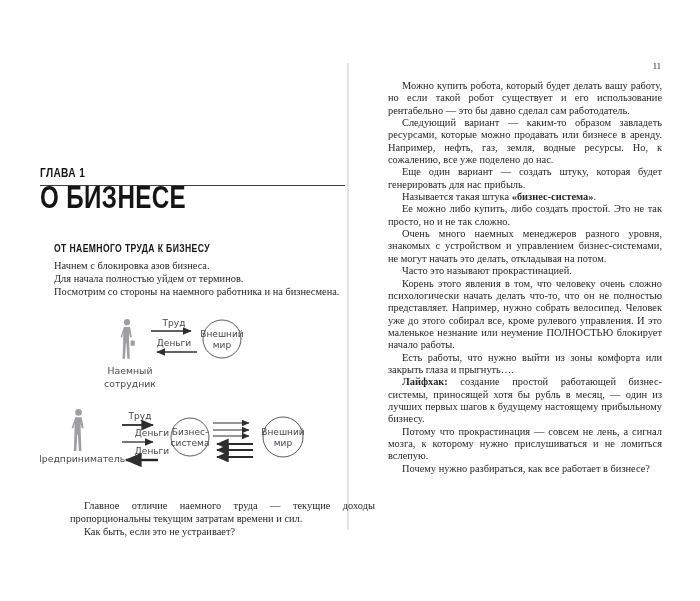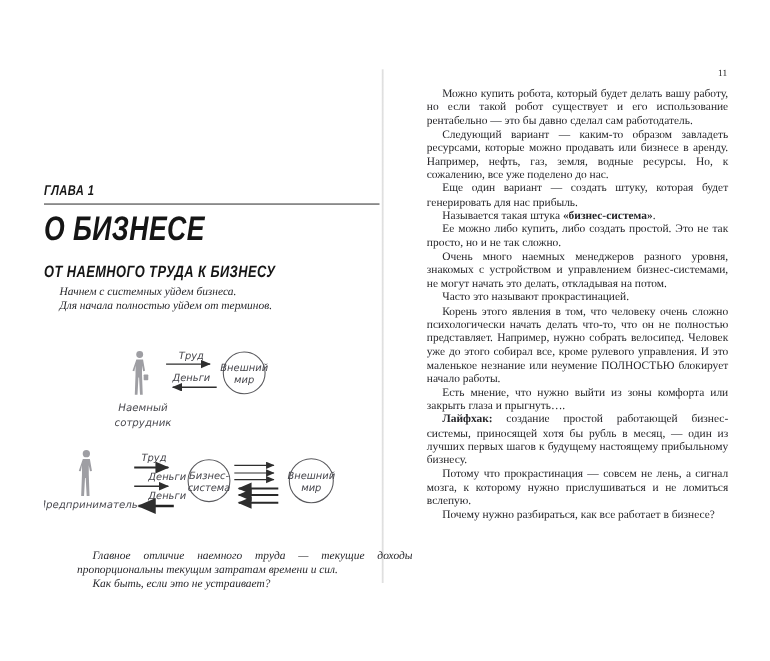--- a/index.html
+++ b/index.html
@@ -5,32 +5,32 @@
   html,body { margin:0; padding:0; }
   body {
     width:700px; height:601px; background:#ffffff; position:relative;
     font-family:"Liberation Serif", serif; overflow:hidden;
   }
   .spine {
     position:absolute; left:347px; top:63px; width:2px; height:467px;
     background:linear-gradient(to right,#e9e9e9,#dcdcdc,#f3f3f3);
   }
   .page { position:absolute; top:0; height:573px; }
-  .page-left  { left:40px;  width:305px;font-style:italic; }
+  .page-left  { left:40px;  width:305px; }
   .page-right { left:388px; width:274px; }
 
   .cond {
     display:inline-block; transform:scaleX(0.78); transform-origin:0 60%;
     font-family:"Liberation Sans", sans-serif; font-weight:bold;
     color:#151515; white-space:nowrap; letter-spacing:0.5px;
   }
   .chapter  { position:absolute; top:165px; left:0; font-size:13px; }
   .rule     { position:absolute; top:185px; left:0; width:305px; height:0; border-top:1.4px solid #3d3d3d; }
-  .title    { position:absolute; top:192px; left:0; font-size:31px; margin:0; line-height:32px; }
-  .section  { position:absolute; top:240px; left:0; font-size:15px; margin:0; line-height:16px; }
+  .title    { position:absolute; top:182px; left:0; font-size:31px; margin:0; line-height:32px; }
+  .section  { position:absolute; top:240px; left:14px; font-size:11px; margin:0; line-height:16px; }
 
   .paras p { margin:0; text-indent:14px; text-align:justify; color:#26262a; }
   .intro   { position:absolute; top:259px; left:0; width:305px; }
   .intro p   { font-size:10.4px; line-height:13px; }
   .closing { position:absolute; top:499px; left:0; width:305px;margin-left:30px; }
   .closing p { font-size:10.4px; line-height:13px; }
   .bodytext { position:absolute; top:80px; left:0; width:274px; }
   .bodytext p { font-size:10.4px; line-height:12.35px; }
   .paras .b { font-weight:bold; }
 
@@ -64,22 +64,23 @@
     </div>
     <div class="rule"></div>
     <h1 class="title">
       <span class="cond">О БИЗНЕСЕ</span>
     </h1>
     <h2 class="section">
       <span class="cond">ОТ НАЕМНОГО ТРУДА К БИЗНЕСУ</span>
     </h2>
 
     <div class="paras intro">
-        <p><span>Начнем с системных уйдем бизнеса.</span></p>
+        <p><span>Начнем с блокировка азов бизнеса.</span></p>
         <p><span>Для начала полностью уйдем от терминов.</span></p>
+        <p><span>Посмотрим со стороны на наемного работника и на бизнесмена.</span></p>
       </div>
 
     <svg class="diag diag1" viewBox="0 0 305 92">
       <defs>
         <marker id="ah1" markerWidth="8" markerHeight="8" refX="6.5" refY="3" orient="auto">
           <path d="M0 0 L7 3 L0 6 Z" fill="#2e2e2e"></path>
         </marker>
       </defs>
       <g class="person" transform="translate(77.5,13) scale(0.95)">
         <circle cx="10" cy="3.4" r="3.3"></circle>
@@ -142,20 +143,20 @@
     <div class="pagenum">11</div>
     <div class="paras bodytext">
         <p><span>Можно купить робота, который будет делать вашу работу, но если такой робот существует и его использование рентабельно — это бы давно сделал сам работодатель.</span></p>
         <p><span>Следующий вариант — каким-то образом завладеть ресурсами, которые можно продавать или бизнесе в аренду. Например, нефть, газ, земля, водные ресурсы. Но, к сожалению, все уже поделено до нас.</span></p>
         <p><span>Еще один вариант — создать штуку, которая будет генерировать для нас прибыль.</span></p>
         <p><span>Называется такая штука </span><span class="b">«бизнес-система»</span><span>.</span></p>
         <p><span>Ее можно либо купить, либо создать простой. Это не так просто, но и не так сложно.</span></p>
         <p><span>Очень много наемных менеджеров разного уровня, знакомых с устройством и управлением бизнес-системами, не могут начать это делать, откладывая на потом.</span></p>
         <p><span>Часто это называют прокрастинацией.</span></p>
         <p><span>Корень этого явления в том, что человеку очень сложно психологически начать делать что-то, что он не полностью представляет. Например, нужно собрать велосипед. Человек уже до этого собирал все, кроме рулевого управления. И это маленькое незнание или неумение ПОЛНОСТЬЮ блокирует начало работы.</span></p>
-        <p><span>Есть мнение, что нужно выйти из зоны комфорта или закрыть глаза и прыгнуть….</span></p>
+        <p><span>Есть работы, что нужно выйти из зоны комфорта или закрыть глаза и прыгнуть….</span></p>
         <p><span class="b">Лайфхак:</span><span> создание простой работающей бизнес-системы, приносящей хотя бы рубль в месяц, — один из лучших первых шагов к будущему настоящему прибыльному бизнесу.</span></p>
         <p><span>Потому что прокрастинация — совсем не лень, а сигнал мозга, к которому нужно прислушиваться и не ломиться вслепую.</span></p>
         <p><span>Почему нужно разбираться, как все работает в бизнесе?</span></p>
       </div>
   </div>
 
 </div>
 
 </body></html>

